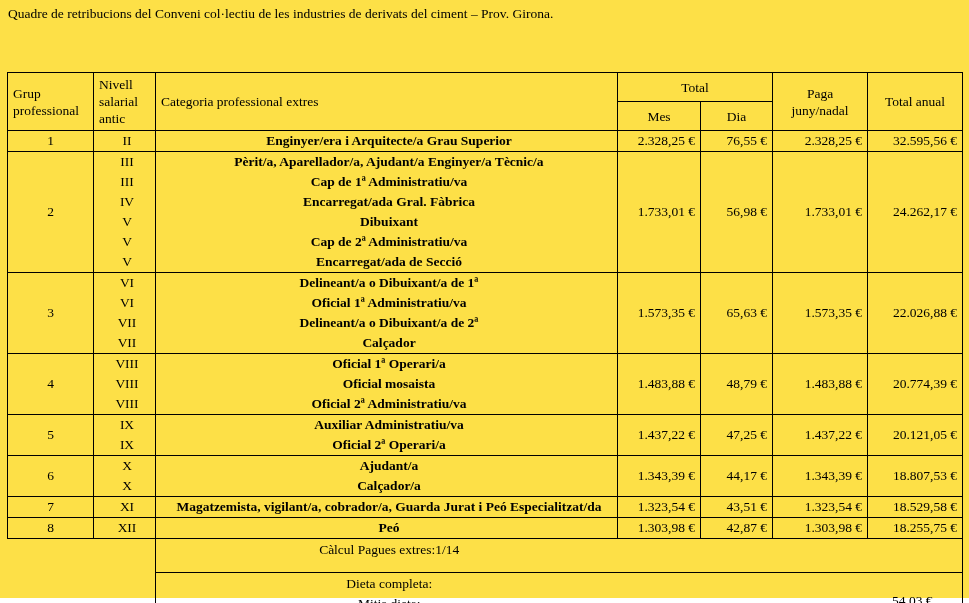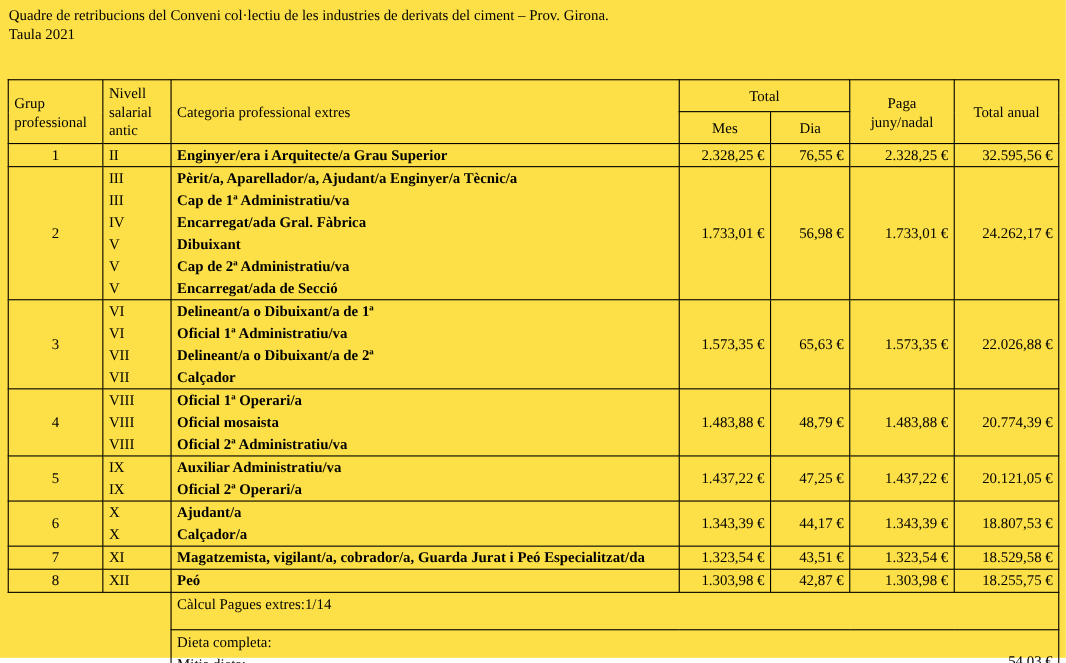--- a/index.html
+++ b/index.html
@@ -20,40 +20,39 @@
   th, td { padding: 0; font-weight: normal; border: 1px solid #000; }
   thead tr.hr1 { height: 29px; }
   thead tr.hr2 { height: 29px; }
   th.h-left { text-align: left; padding-left: 5px; vertical-align: middle; line-height: 17px; }
   th.h-center { text-align: center; vertical-align: middle; line-height: 17px; }
   th.h-paga { padding: 0 14px; }
   td.c-grup { text-align: center; vertical-align: middle; }
   td.c-nivell { vertical-align: middle; padding-left: 5px; }
   td.c-cat { vertical-align: middle; padding-left: 5px; font-weight: bold; }
   td.c-num { text-align: right; vertical-align: middle; padding-right: 5px; white-space: nowrap; }
-  .line { line-height: 20px; height: 20px; white-space: nowrap; overflow: hidden; }
+  .line { line-height: 20px; height: 20px; white-space: nowrap; overflow: hidden; text-align: center; }
   tr.rh20 { height: 20px; } tr.rh40 { height: 40px; } tr.rh60 { height: 60px; }
   tr.rh80 { height: 80px; } tr.rh120 { height: 120px; }
   
   tr.f-calcul { height: 34px; }
   tr.f-dieta { height: 43px; }
   td.f-blank { border: none; }
   td.f-main { border: 1px solid #000; border-right: none; vertical-align: top; padding-left: 5px; padding-top: 1px; }
   td.f-mid { border-top: 1px solid #000; border-bottom: 1px solid #000; border-left: none; border-right: none; }
   td.f-right { border: 1px solid #000; border-left: none; vertical-align: top; text-align: right; padding-right: 5px; padding-top: 18px; }
   td.f-main .line, td.f-right .line { line-height: 20px; height: 20px; }
 </style>
 </head>
 <body>
 
 <div class="page">
 
   <div class="title-block">
     <div>Quadre de retribucions del Conveni col·lectiu de les industries de derivats del ciment – Prov. Girona.</div>
-    <div>Taula 2021</div>
   </div>
 
   <table class="salary">
     <colgroup>
       <col style="width:86px">
         <col style="width:62px">
         <col style="width:462px">
       <col style="width:83px">
         <col style="width:72px">
         <col style="width:95px">

